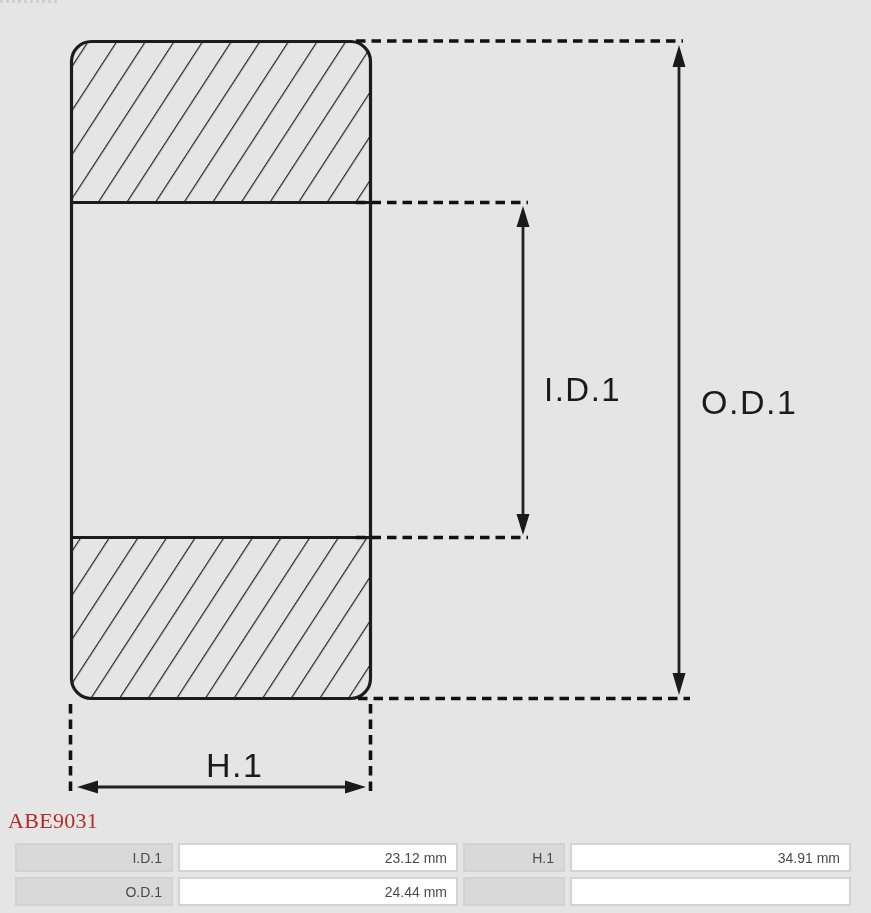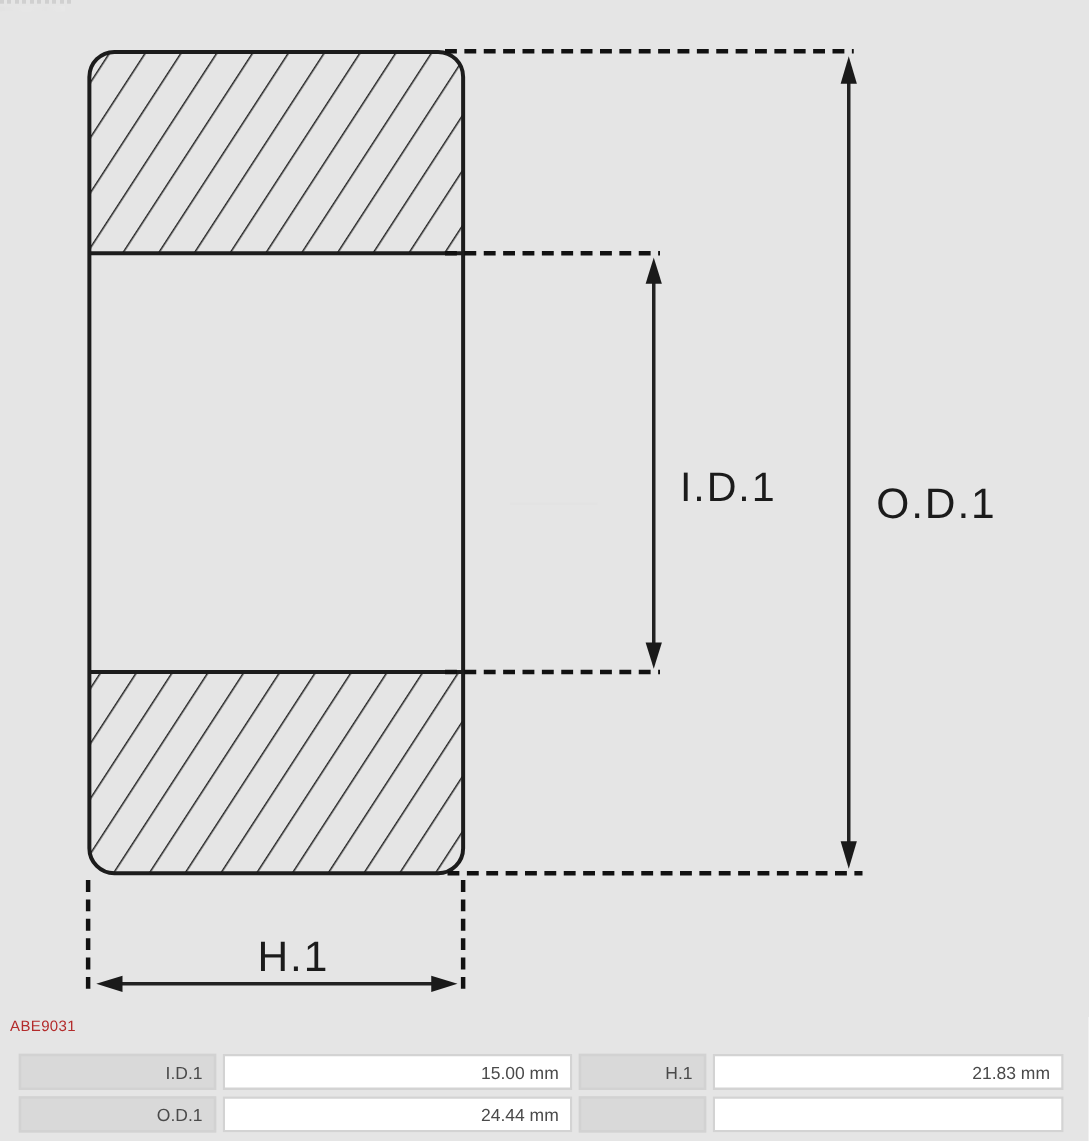--- a/index.html
+++ b/index.html
@@ -27,25 +27,26 @@
   }
   #diagram-wrap { position: absolute; left: 0; top: 0; }
   svg text {
     font-family: "Liberation Sans", sans-serif;
     font-weight: 300;
     letter-spacing: 1.5px;
     fill: #1b1b1b;
   }
   #part-number {
     position: absolute; left: 8px; top: 810px;
-    font-size: 12px; line-height: 22px;
+    font-size: 22px; line-height: 22px;
     color: #b32b2b;
     letter-spacing: 0.3px;
     text-decoration: none;
     cursor: pointer;
+    font-family: Liberation Serif, serif;
   }
   #spec-table {
     position: absolute; left: 10px; top: 838px;
     border-collapse: separate;
     border-spacing: 5px;
   }
   #spec-table td {
     height: 25px;
     padding: 0 9px;
     font-size: 14px;
@@ -129,23 +130,23 @@
       </g>
     </svg>
   </div>
 
   <a id="part-number">ABE9031</a>
 
   <table id="spec-table">
     <tbody>
       <tr>
         <td class="label c1">I.D.1</td>
-        <td class="value c2">15.00 mm</td>
+        <td class="value c2">23.12 mm</td>
         <td class="label c3">H.1</td>
-        <td class="value c4">21.83 mm</td>
+        <td class="value c4">34.91 mm</td>
       </tr>
       <tr>
         <td class="label c1">O.D.1</td>
         <td class="value c2">24.44 mm</td>
         <td class="label c3"></td>
         <td class="value c4"></td>
       </tr>
     </tbody>
   </table>
 

